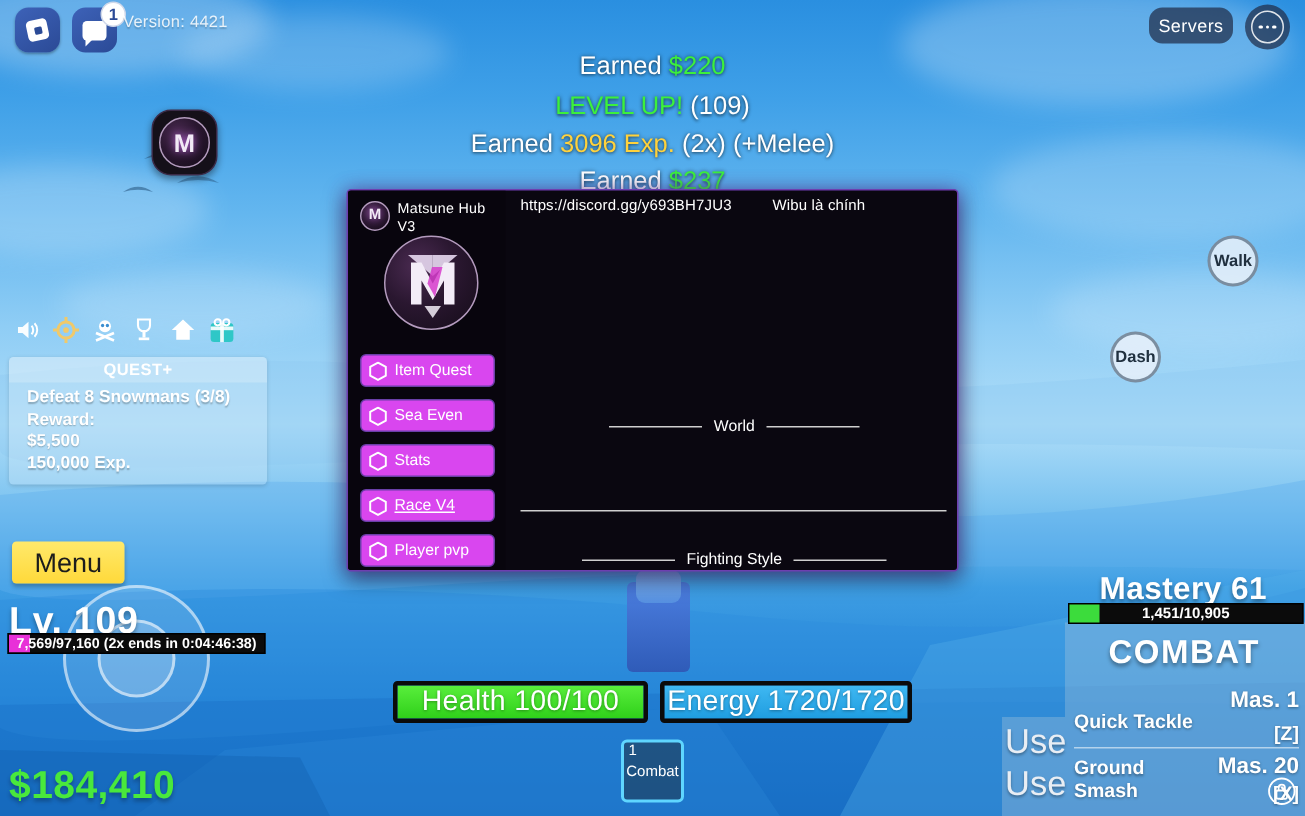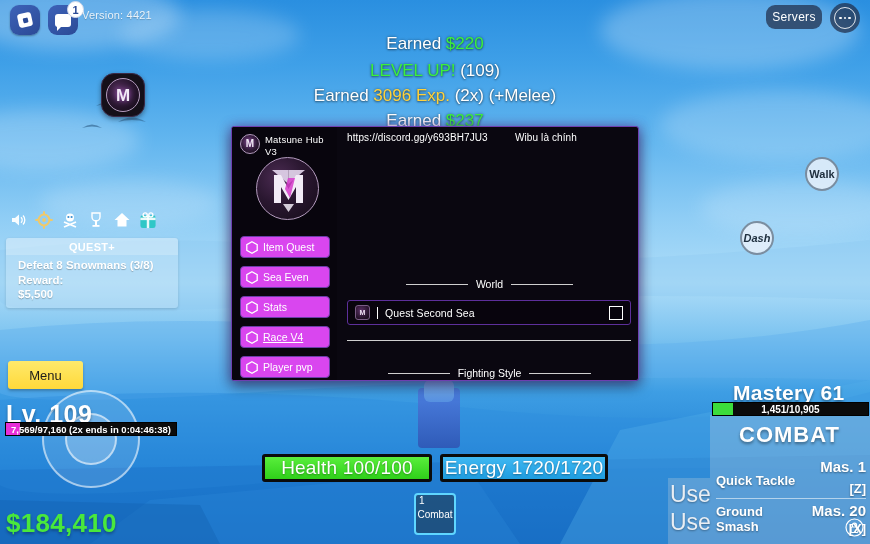--- a/index.html
+++ b/index.html
@@ -231,21 +231,21 @@
     font-size:11.5px;color:#ffffff;font-weight:bold;
     line-height:1.28;
     text-shadow:0 1px 1px rgba(0,0,0,.25);
   }
   .menu-btn {
     position:absolute;
     background: linear-gradient(180deg,#ffe96b,#ffd93a);
     border-radius:3px;
     display:flex;align-items:center;justify-content:center;
     color:#1c1c1c;
-    font-size:13px;
+    font-size:18px;
     box-shadow: 0 2px 3px rgba(0,0,0,.25);
   }
   .lvl-txt {
     position:absolute;
     font-size:25px;font-weight:bold;color:#ffffff;
     text-shadow: 0 2px 3px rgba(0,0,0,.35);
     letter-spacing:.5px;
   }
   .expbar {
     position:absolute;
@@ -485,38 +485,39 @@
 
   <div class="quest-box" style="left:6px;top:238px;width:172px;">
     <div class="quest-head">
       <span>QUEST</span>
       <span>+</span>
     </div>
     <div class="quest-body">
       <div>Defeat 8 Snowmans (3/8)</div>
       <div>Reward:</div>
       <div>$5,500</div>
+      <div>150,000 Exp.</div>
     </div>
   </div>
 
   <div class="menu-btn" style="left:8px;top:361px;width:75px;height:28px;">Menu</div>
 
   <div class="joy" style="left:42px;top:390px;width:98px;height:98px;"></div>
   <div class="joy-in" style="left:65px;top:413px;width:52px;height:52px;"></div>
 
   <div class="lvl-txt" style="left:6px;top:400px;">Lv. 109</div>
   <div class="expbar" style="left:5px;top:422px;width:172px;height:14px;">
     <div class="fill" id="expfill" style="width: 8%;"></div>
     <div class="txt">7,569/97,160 (2x ends in 0:04:46:38)</div>
   </div>
 
   <div class="money" style="left:6px;top:508px;">$184,410</div>
 
   <div class="rbtn" style="left:805px;top:157px;width:34px;height:34px;">Walk</div>
-  <div class="rbtn" style="left:740px;top:221px;width:34px;height:34px;font-style:italic;">Dash</div>
+  <div class="rbtn" style="left:740px;top:221px;width:34px;height:34px;">Dash</div>
 
   <div class="statbar hp" style="left:262px;top:454px;width:170px;height:28px;">Health 100/100</div>
   <div class="statbar en" style="left:440px;top:454px;width:168px;height:28px;">Energy 1720/1720</div>
 
   <div class="hotkey" style="left:414px;top:493px;width:42px;height:42px;">
     <span class="num">1</span>
     <span>Combat</span>
   </div>
 
   <div class="movepanel" style="left:710px;top:415px;width:160px;height:129px;"></div>
@@ -612,26 +613,20 @@
           <span>Player pvp</span>
         </div>
       </div>
 
     <div class="sec-header" style="left:115px;top:151px;width:285px;justify-content:center;">
       <span class="sec-line" style="width:62px"></span>
       <span>World</span>
       <span class="sec-line" style="width:62px"></span>
     </div>
 
-    <div class="row-item" style="left:115px;top:173px;width:284px;">
-      <span class="row-badge">M</span>
-      <span class="row-div"></span>
-      <span class="row-label">Quest Second Sea</span>
-      <span class="row-check"></span>
-    </div>
 
     <div class="plain-div" style="left:115px;top:213px;width:284px;"></div>
 
     <div class="sec-header" style="left:115px;top:240px;width:285px;justify-content:center;">
       <span class="sec-line" style="width:62px"></span>
       <span>Fighting Style</span>
       <span class="sec-line" style="width:62px"></span>
     </div>
 
     <div id="fsrows"></div>

